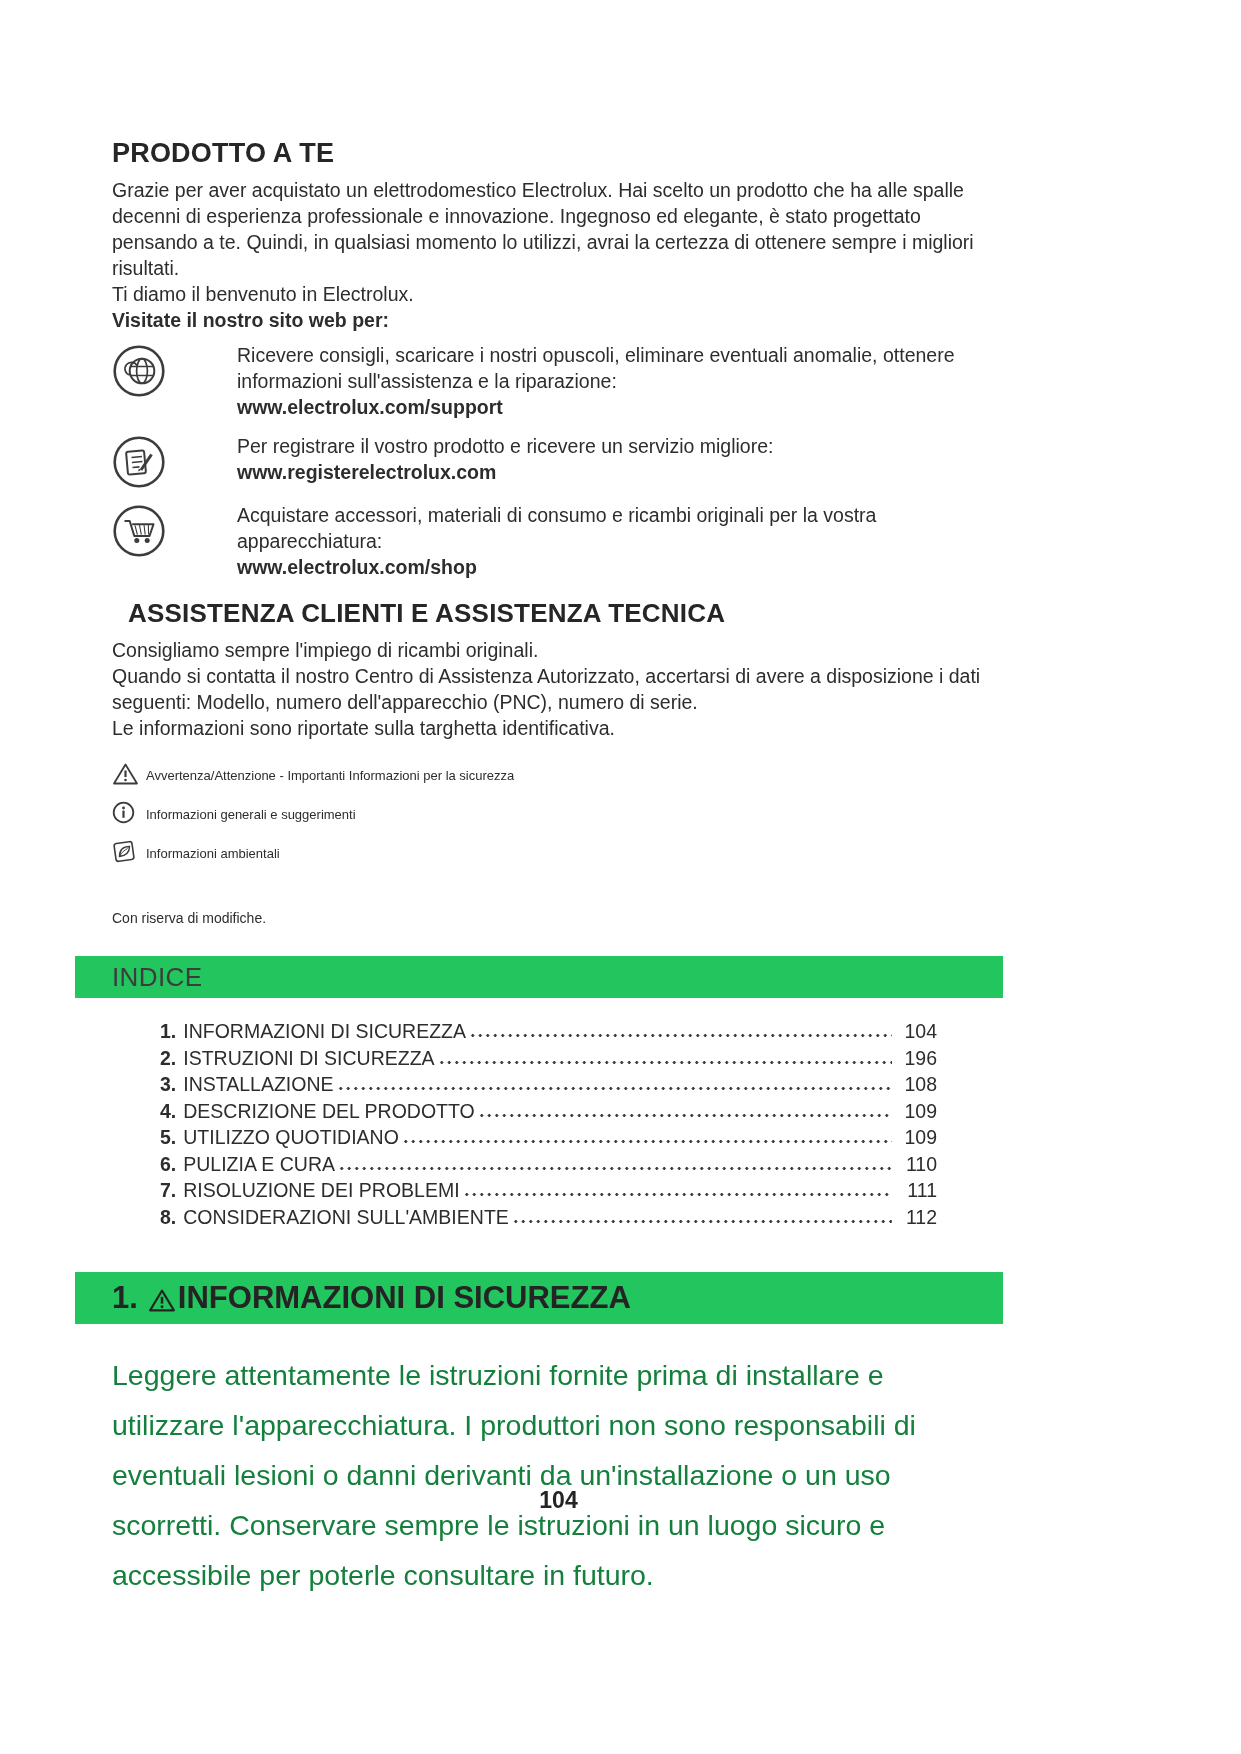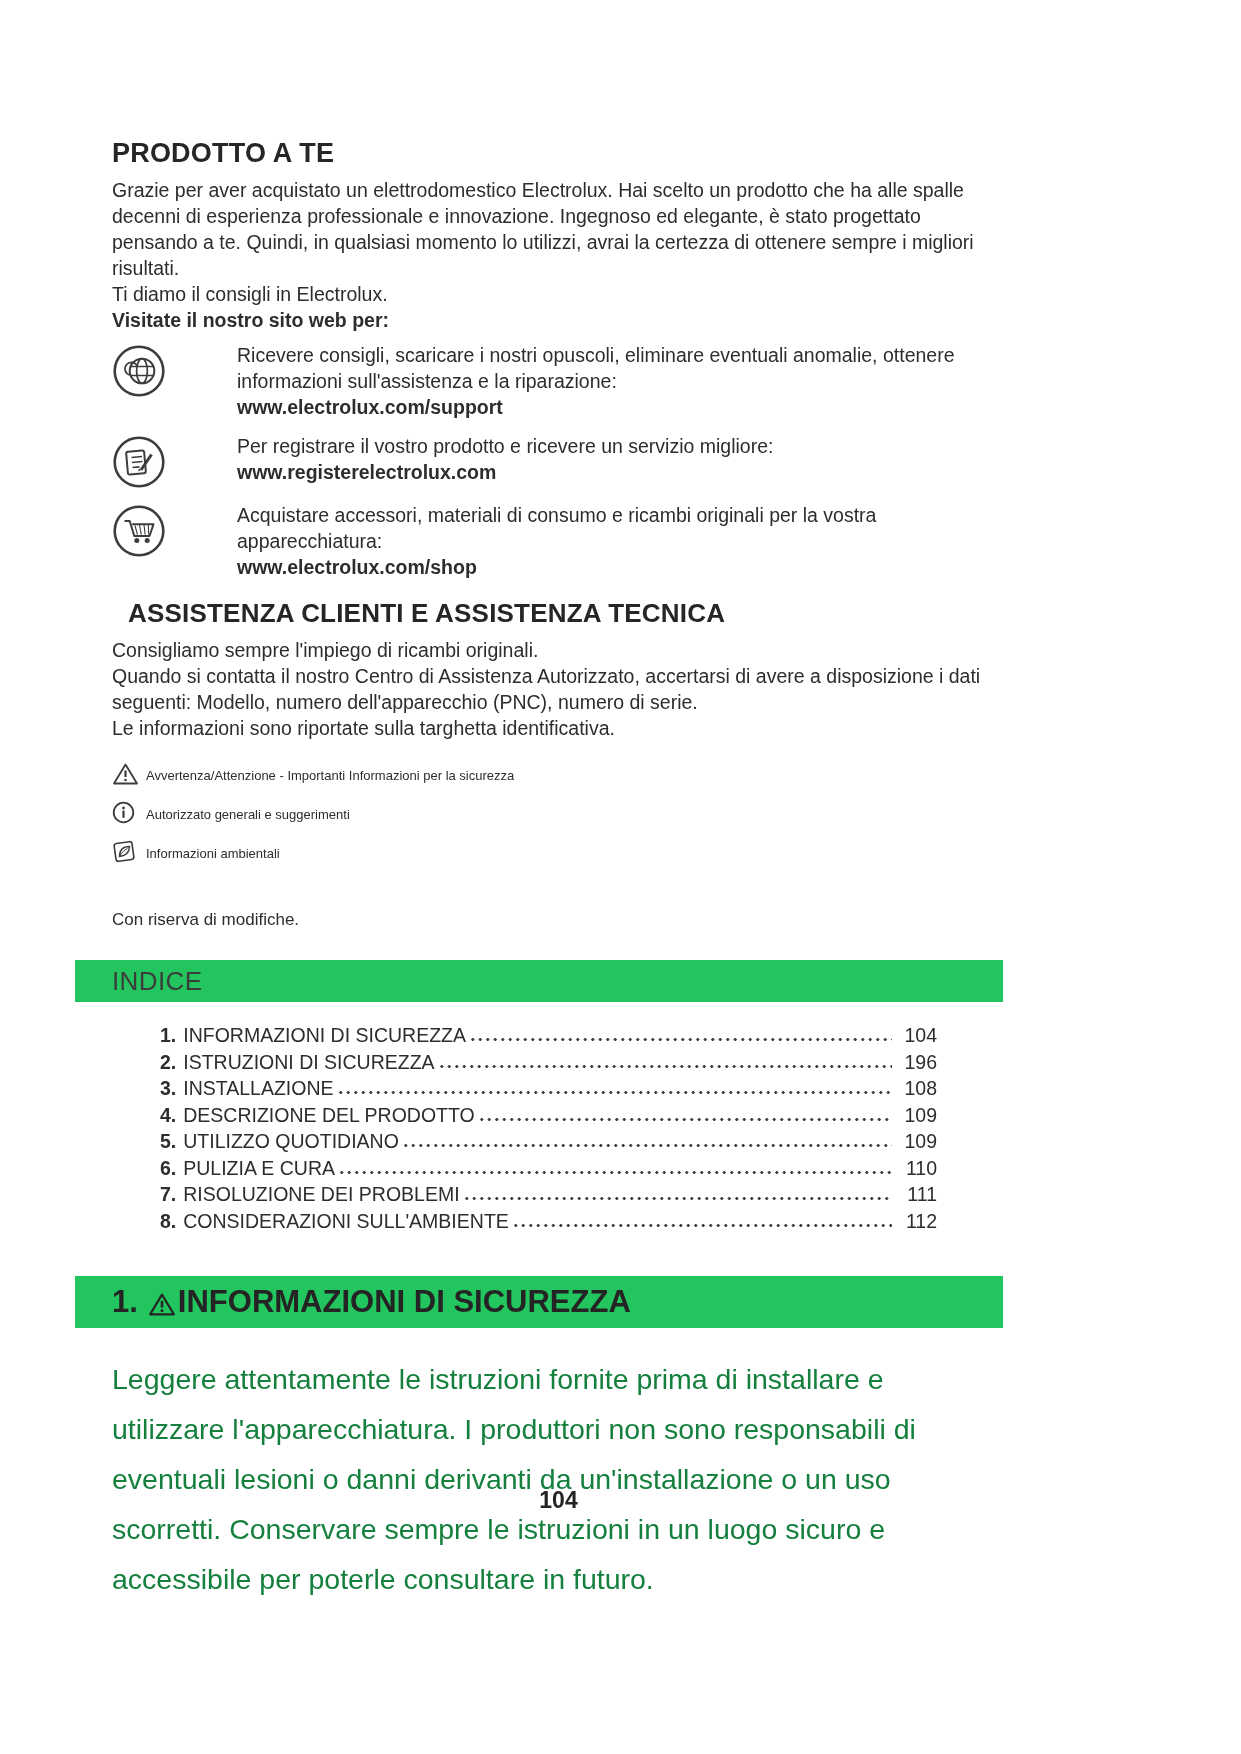--- a/index.html
+++ b/index.html
@@ -22,21 +22,21 @@
   .web-item { display: flex; margin-bottom: 13px; }
   .web-icon-col { flex: 0 0 125px; padding-top: 2px; }
   .web-text p { font-size: 19.5px; line-height: 26px; }
   .url { font-weight: bold; }
 
   .legend { margin-top: 20px; }
   .legend-row { display: flex; align-items: flex-start; margin-bottom: 12px; }
   .legend-icon { flex: 0 0 34px; padding-top: 1px; }
   .legend-text { font-size: 13px; line-height: 25px; padding-top: 2px; }
 
-  .notice { margin-top: 44px; font-size: 17px; }
+  .notice { margin-top: 44px; font-size: 14px; }
 
   .bar {
     margin-left: -37px; width: 928px;
     background: #22c55e;
     display: flex; align-items: center;
     padding-left: 37px;
   }
   .toc-bar { height: 42px; margin-top: 30px; font-size: 26px; color: #3c3c3c; letter-spacing: 0.4px; }
 
   .toc-list { margin: 20px 48px 0 48px; }
@@ -64,21 +64,21 @@
   svg { display: block; }
 </style>
 </head>
 <body>
 
 <div class="page">
   <div class="content">
 
     <h1 class="h-main">PRODOTTO A TE</h1>
     <p class="body-text">Grazie per aver acquistato un elettrodomestico Electrolux. Hai scelto un prodotto che ha alle spalle decenni di esperienza professionale e innovazione. Ingegnoso ed elegante, è stato progettato pensando a te. Quindi, in qualsiasi momento lo utilizzi, avrai la certezza di ottenere sempre i migliori risultati.</p>
-    <p class="body-text">Ti diamo il consigli in Electrolux.</p>
+    <p class="body-text">Ti diamo il benvenuto in Electrolux.</p>
     <p class="body-text bold">Visitate il nostro sito web per:</p>
 
     <div class="web-links">
 
       <div class="web-item">
         <div class="web-icon-col">
           <svg width="54" height="54" viewBox="0 0 54 54" fill="none">
             <circle cx="27" cy="27" r="24.3" stroke="#3c3c3c" stroke-width="2.6"></circle>
             <circle cx="30" cy="27" r="12.3" stroke="#3c3c3c" stroke-width="2"></circle>
             <ellipse cx="30" cy="27" rx="5.4" ry="12.3" stroke="#3c3c3c" stroke-width="1.7"></ellipse>
@@ -145,21 +145,21 @@
       </div>
 
       <div class="legend-row">
         <span class="legend-icon">
           <svg width="23" height="23" viewBox="0 0 23 23" fill="none">
             <circle cx="11.5" cy="11.5" r="9.8" stroke="#3c3c3c" stroke-width="1.8"></circle>
             <circle cx="11.5" cy="7" r="1.4" fill="#3c3c3c"></circle>
             <rect x="10.4" y="9.6" width="2.2" height="7.2" fill="#3c3c3c"></rect>
           </svg>
         </span>
-        <span class="legend-text">Autorizzato generali e suggerimenti</span>
+        <span class="legend-text">Informazioni generali e suggerimenti</span>
       </div>
 
       <div class="legend-row">
         <span class="legend-icon">
           <svg width="25" height="23" viewBox="0 0 25 23" fill="none">
             <rect x="3" y="2.5" width="18" height="18" rx="2.5" stroke="#3c3c3c" stroke-width="1.6" transform="rotate(-8 12 11.5)"></rect>
             <path d="M7.5 16.5 C7.5 9.5 11.5 6.5 17.5 6.5 C17.5 12.5 13.5 15.7 7.5 16.5 Z" stroke="#3c3c3c" stroke-width="1.4"></path>
             <path d="M7.5 16.5 C9.5 12.5 12.5 10 15.5 8.5" stroke="#3c3c3c" stroke-width="1"></path>
           </svg>
         </span>

